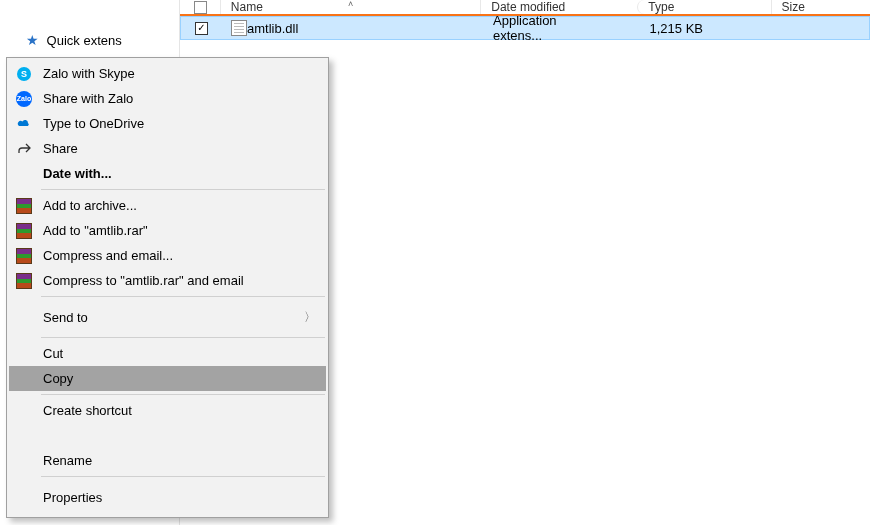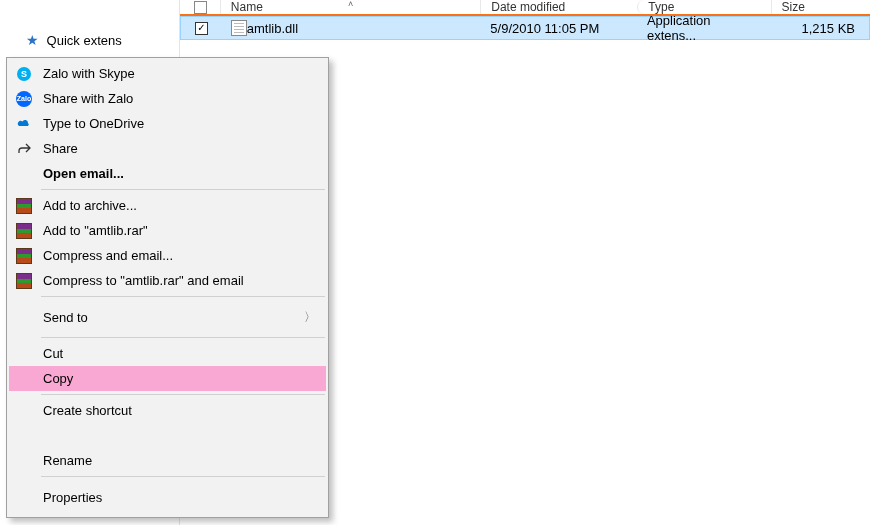--- a/index.html
+++ b/index.html
@@ -92,21 +92,21 @@
     }
     .mi {
       display: flex;
       align-items: center;
       height: 25px;
       padding: 0 10px 0 6px;
       gap: 10px;
       cursor: default;
       font-size: 13px;
     }
-    .mi.highlight { background: #f9a8d4; }
+    .mi.highlight { background: #a3a3a3; }
     .mi .ico {
       width: 18px; height: 18px;
       display: inline-flex; align-items: center; justify-content: center;
       font-size: 14px;
       flex-shrink: 0;
     }
     .mi .lbl { flex: 1; }
     .mi .arrow { color: #555; font-size: 12px; }
     .mi.bold .lbl { font-weight: 700; }
     .mi.bigger { height: 34px; }
@@ -170,23 +170,20 @@
   </div>
 
   <div class="row">
     <div class="col col-check">
       <span class="rowcheck">✓</span>
     </div>
     <div class="col col-name">
       <span class="file-dll"></span>
       <span>amtlib.dll</span>
     </div>
-    <div class="col col-date">
-      <span>5/9/2010 11:05 PM</span>
-    </div>
     <div class="col col-type">
       <span>Application extens...</span>
     </div>
     <div class="col col-size">
       <span>1,215 KB</span>
     </div>
   </div>
 
 </div>
 
@@ -222,21 +219,21 @@
     <span class="ico ic-share">
       <svg width="16" height="16" viewBox="0 0 16 16" fill="none" stroke="#333" stroke-width="1.3">
           <path d="M10 3l4 4-4 4M14 7H6a3 3 0 0 0-3 3v2"></path>
         </svg>
     </span>
     <span class="lbl">Share</span>
   </div>
 
   <div class="mi bold">
     <span class="ico"></span>
-    <span class="lbl">Open email...</span>
+    <span class="lbl">Date with...</span>
   </div>
 
   <div class="sep"></div>
 
   <div class="mi">
     <span class="ico">
         <span class="ic-rar"></span>
       </span>
     <span class="lbl">Add to archive...</span>
   </div>

